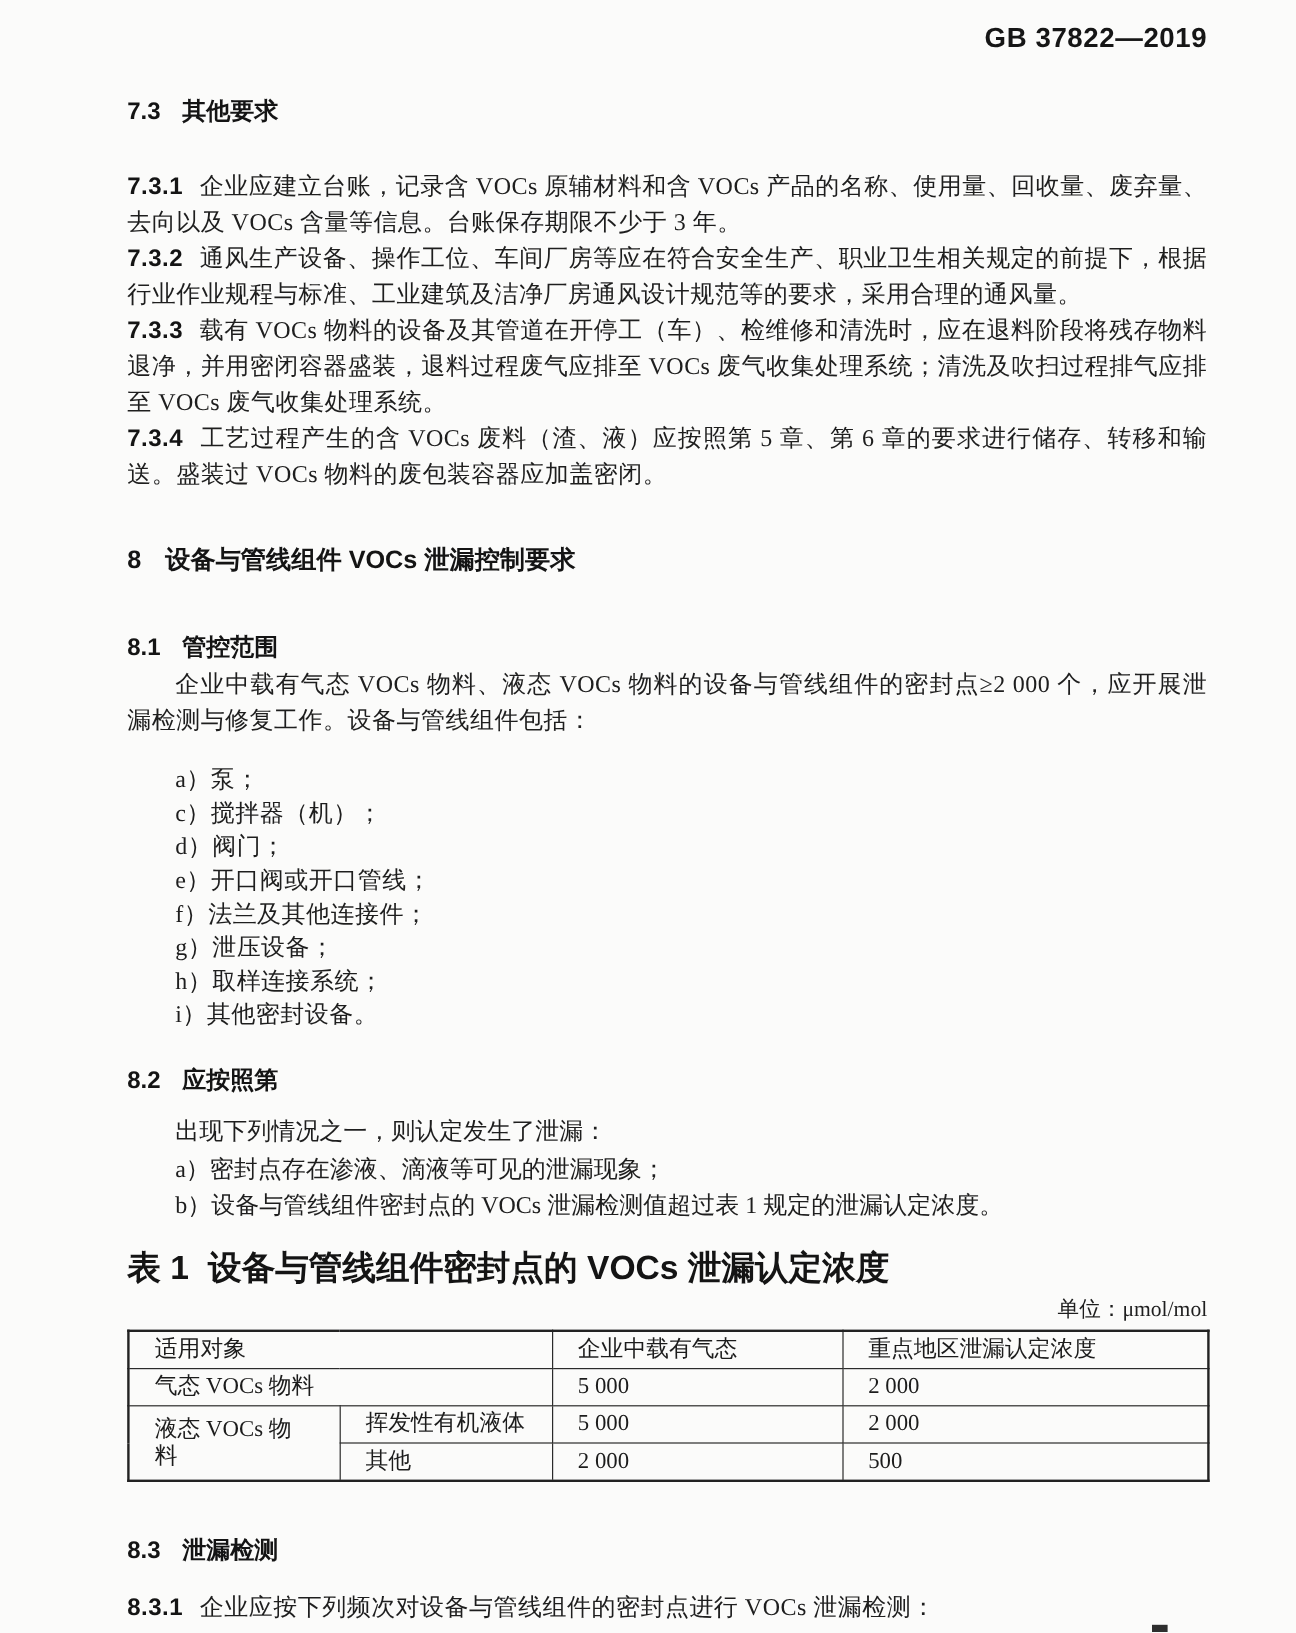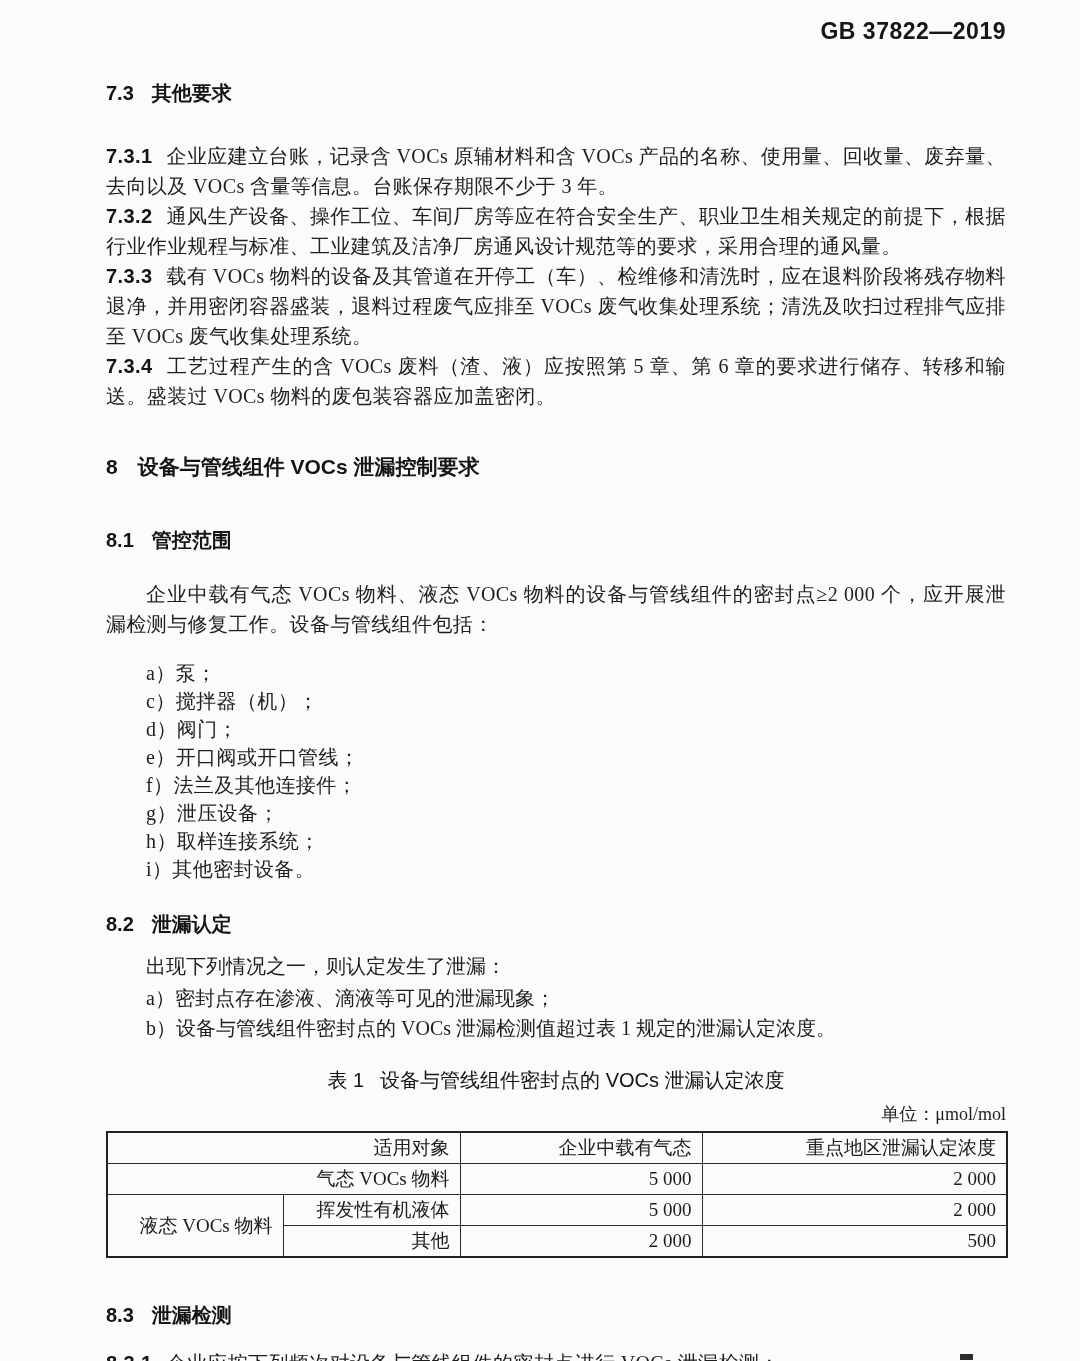--- a/index.html
+++ b/index.html
@@ -18,35 +18,35 @@
     font-size:20px;color:#141414;margin-top:34px;line-height:26px;}
   .h-sub .num{margin-right:18px;}
   .h-chapter{font-family:"Liberation Sans","DejaVu Sans",sans-serif;font-weight:bold;
     font-size:21px;color:#141414;margin-top:42px;line-height:28px;}
   .h-chapter .num{margin-right:20px;}
   
   .clauses{margin-top:35px;}
   .clause{text-align:justify;letter-spacing:.02em;}
   .cnum{font-family:"Liberation Sans","DejaVu Sans",sans-serif;font-weight:bold;
     margin-right:14px;color:#141414;}
-  .para-indent{margin-top:26px;text-indent:2em;text-align:justify;letter-spacing:.02em;}
+  .para-indent{margin-top:3px;text-indent:2em;text-align:justify;letter-spacing:.02em;}
   
   .abc-list{margin:8px 0 0 40px;line-height:28px;}
   .abc-list div{letter-spacing:.02em;}
   .abc-list-sp{margin:2px 0 0 40px;line-height:30px;}
   
-  .tbl-caption{margin-top:24px;text-align:center;
-    font-family:"Liberation Sans","DejaVu Sans",sans-serif;font-weight:normal;
-    font-size:20px;line-height:26px;color:#141414;}
+  .tbl-caption{margin-top:24px;
+    font-family:"Liberation Sans","DejaVu Sans",sans-serif;font-weight:bold;
+    font-size:28px;line-height:26px;color:#141414;}
   .tbl-caption .lbl{margin-right:16px;}
   .unit-note{margin-top:10px;text-align:right;font-size:18px;line-height:22px;}
   table.t1{border-collapse:collapse;margin-top:6px;width:900px;
     font-size:19px;color:#1c1c1c;table-layout:fixed;}
-  table.t1 td{border:1px solid #2b2b2b;text-align:right;vertical-align:middle;
-    padding:2px 10px;height:26px;line-height:22px;margin-left:15px;}
+  table.t1 td{border:1px solid #2b2b2b;text-align:left;vertical-align:middle;
+    padding:2px 21px;height:26px;line-height:22px;margin-left:15px;}
   table.t1{border:2px solid #222;}
   
   .page-mark{position:absolute;left:960px;top:1354px;width:13px;height:6px;background:#2e2e2e;}
 </style>
 </head>
 <body>
 
 <div class="page">
 
   <div class="doc-header">GB 37822—2019</div>
@@ -77,21 +77,21 @@
     <div>c）搅拌器（机）；</div>
     <div>d）阀门；</div>
     <div>e）开口阀或开口管线；</div>
     <div>f）法兰及其他连接件；</div>
     <div>g）泄压设备；</div>
     <div>h）取样连接系统；</div>
     <div>i）其他密封设备。</div>
   </div>
 
   <div class="h-sub" style="margin-top:28px">
-    <span class="num">8.2</span><span>泄漏认定</span>
+    <span class="num">8.2</span><span>应按照第</span>
   </div>
 
   <p style="margin:14px 0 0 40px">出现下列情况之一，则认定发生了泄漏：</p>
   <div class="abc-list-sp">
     <div>a）密封点存在渗液、滴液等可见的泄漏现象；</div>
     <div>b）设备与管线组件密封点的 VOCs 泄漏检测值超过表 1 规定的泄漏认定浓度。</div>
   </div>
 
   <div class="tbl-caption">
     <span class="lbl">表 1</span><span>设备与管线组件密封点的 VOCs 泄漏认定浓度</span>

